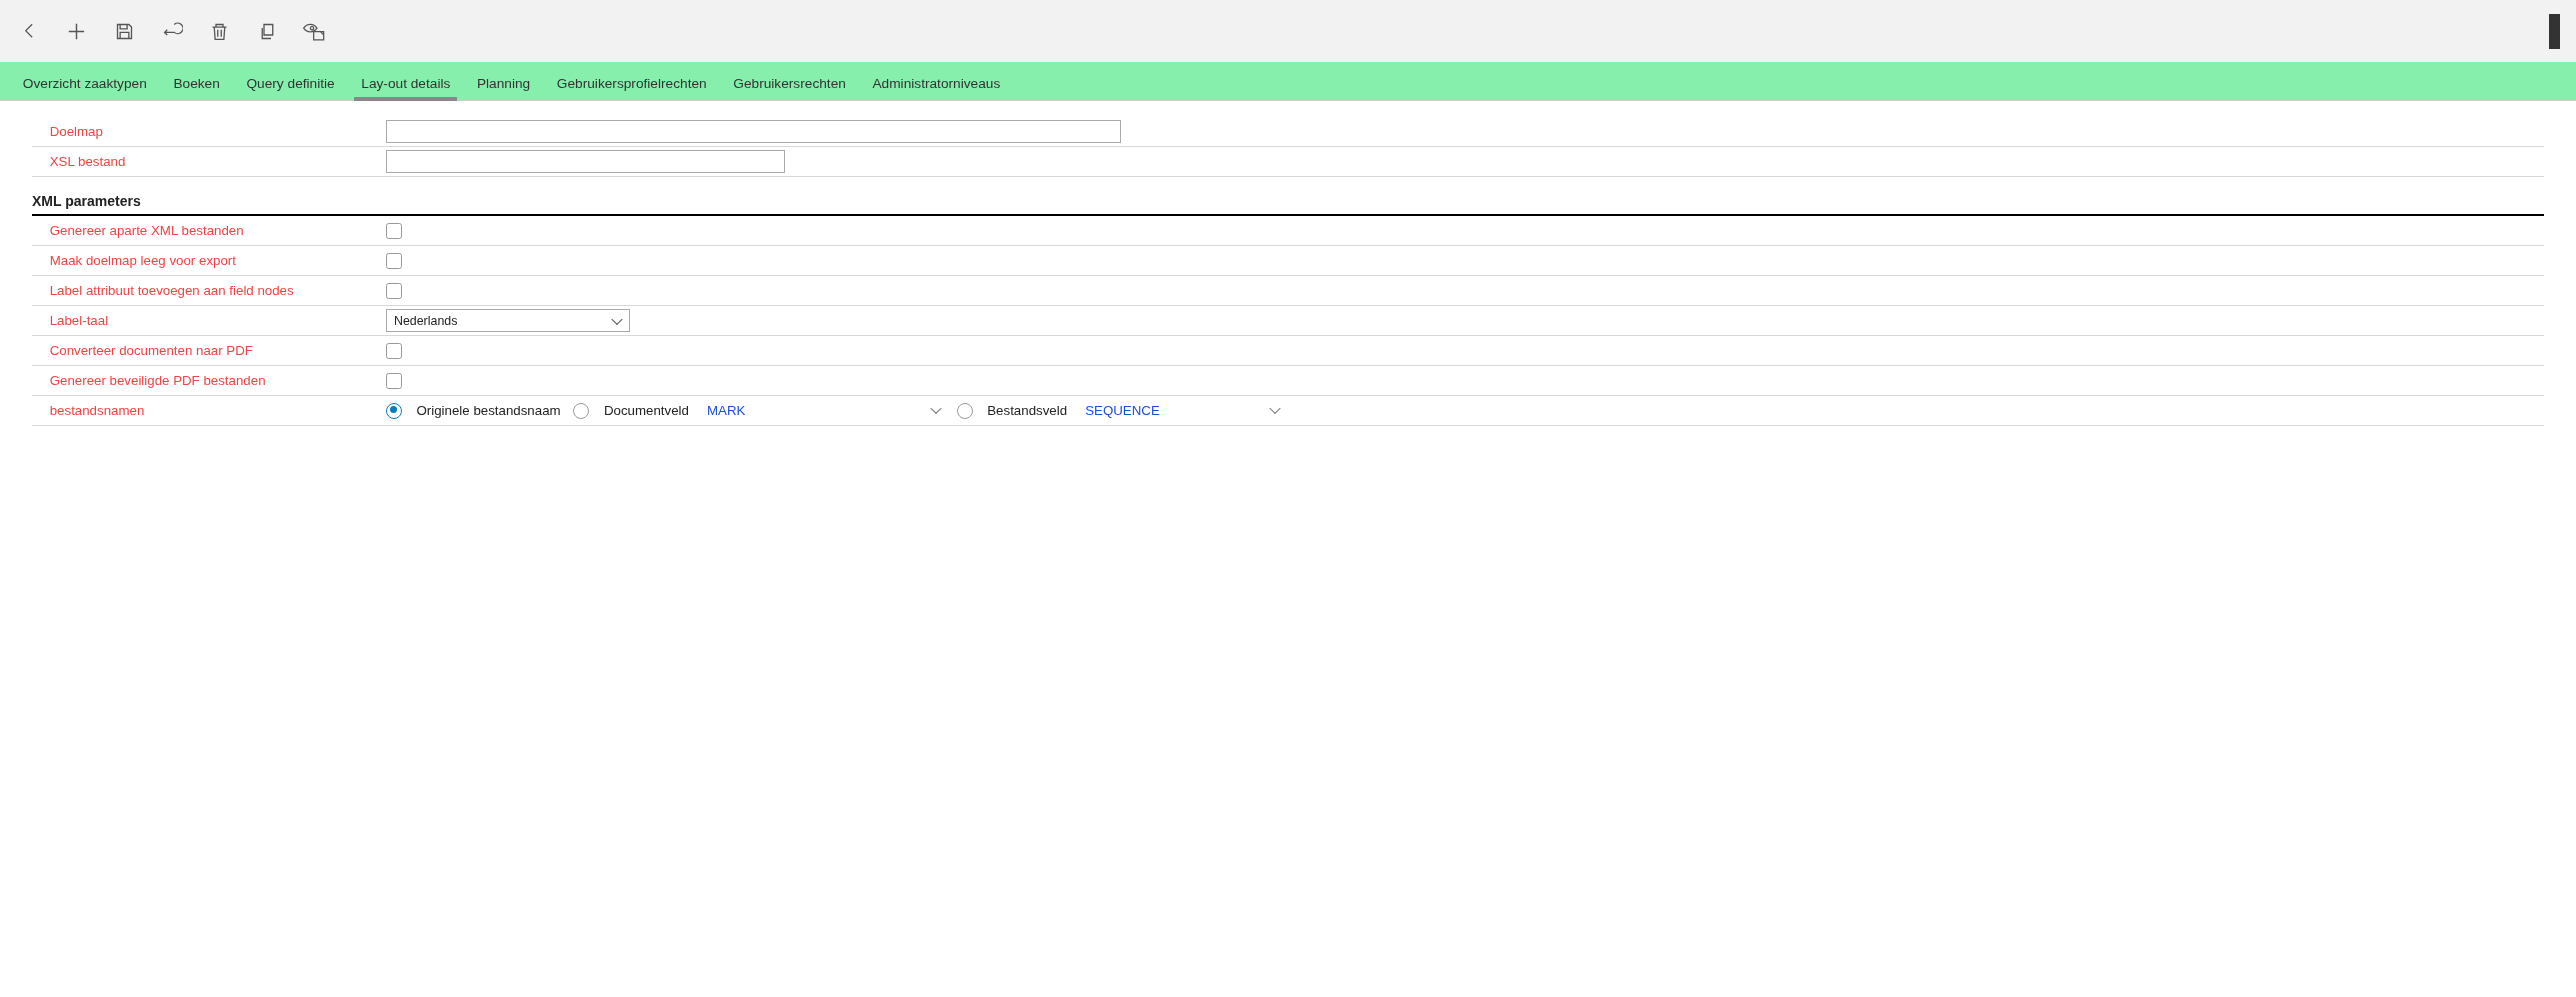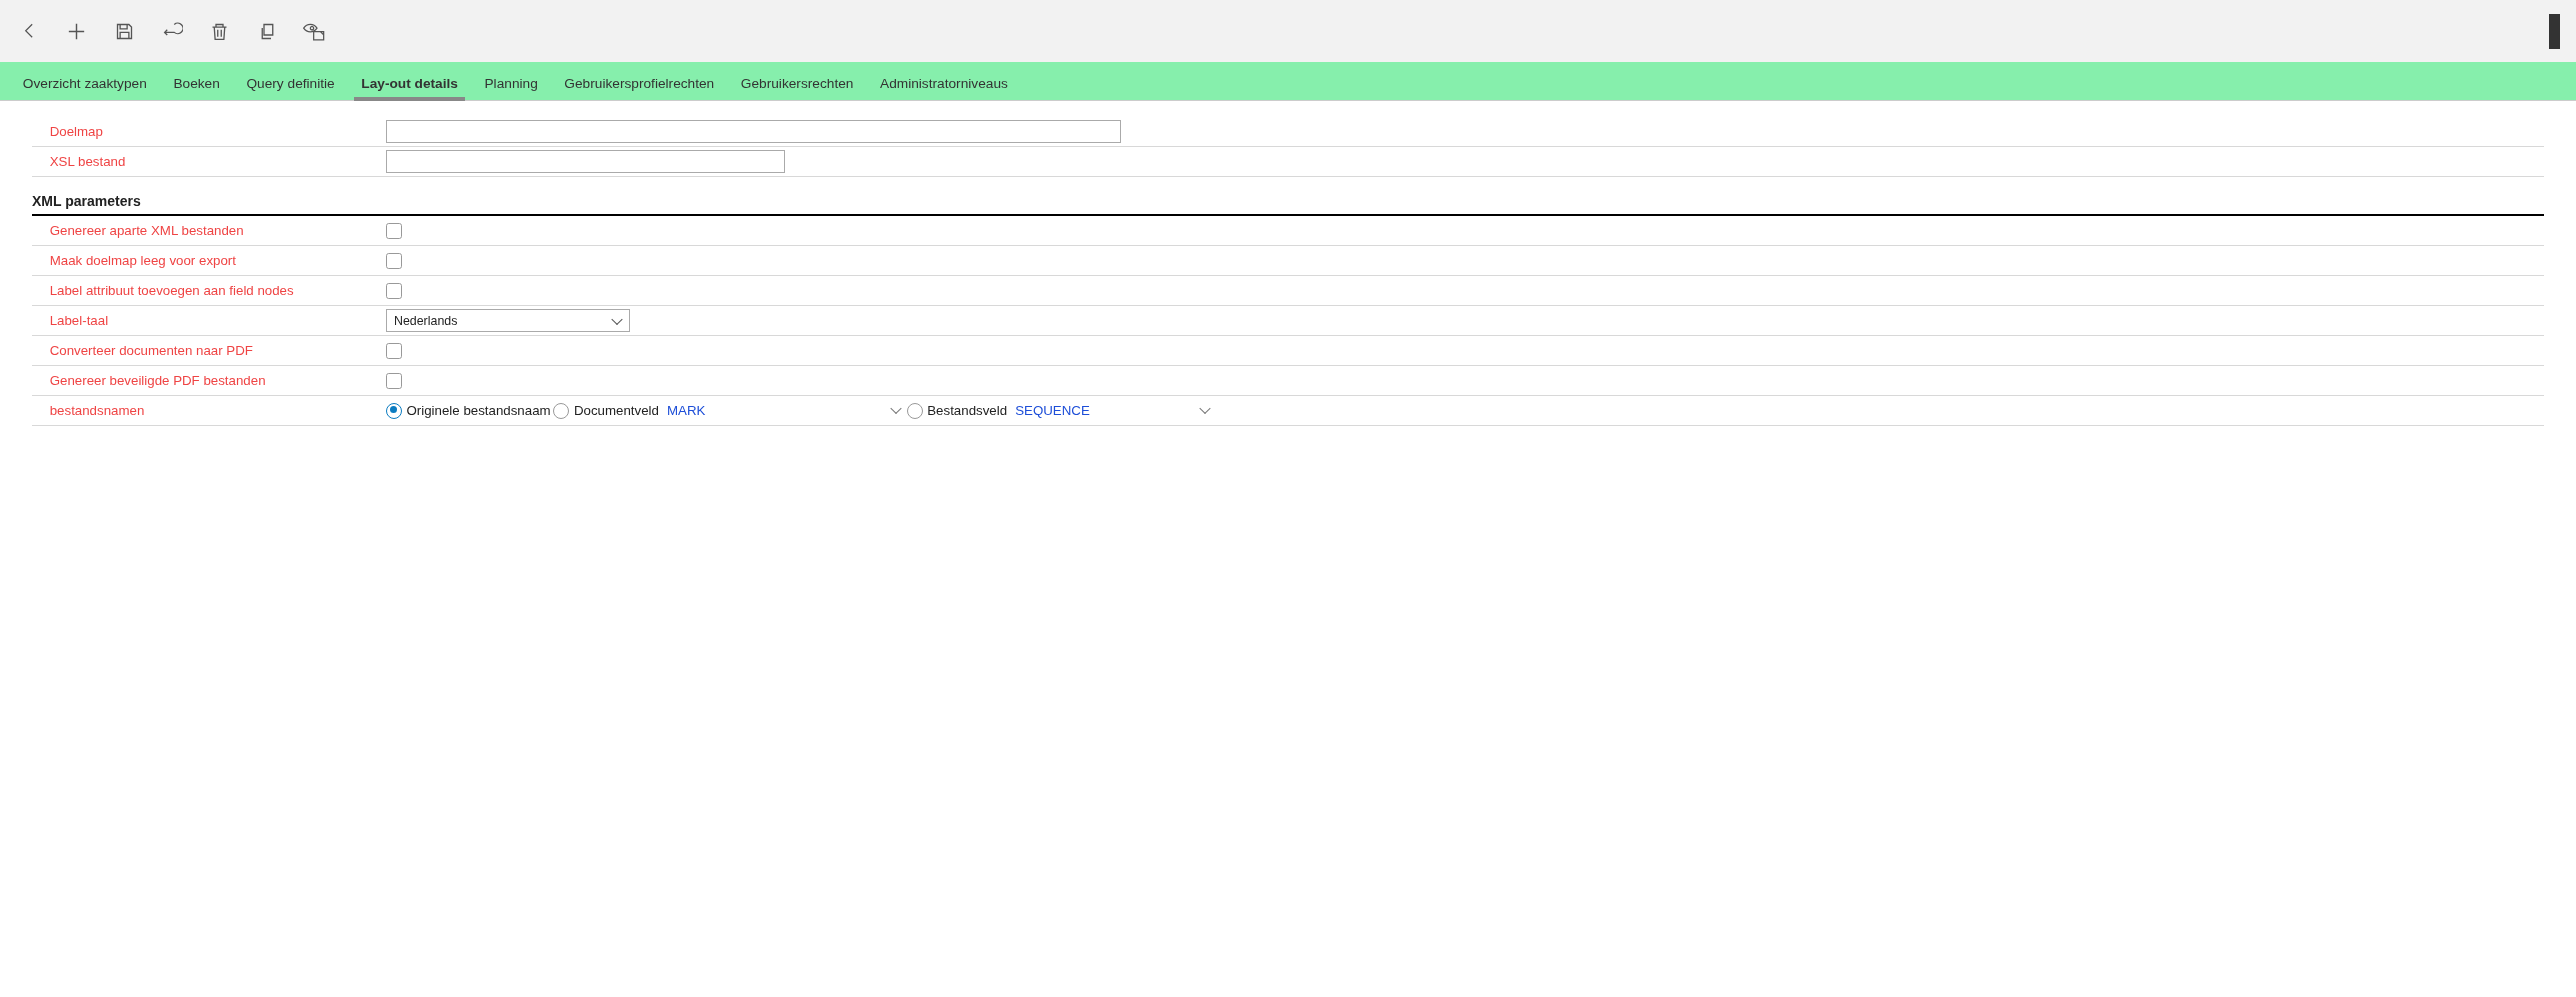--- a/index.html
+++ b/index.html
@@ -44,21 +44,21 @@
     }
     .tab {
       padding: 10.6px 1.8px 8.9px 1.8px;
       font-size: 13.7px;
       color: #333;
       cursor: pointer;
       position: relative;
       white-space: nowrap;
     }
     .tab.active {
-      font-weight: 700;
+      font-weight: 400;
     }
     .tab.active::after {
       content: "";
       position: absolute;
       left: -5.3px;
       right: -5.3px;
       bottom: -0.9px;
       height: 3.5px;
       background: #888;
     }
@@ -130,21 +130,21 @@
       width: 7px;
       height: 7px;
       border-right: 1.3px solid #555;
       border-bottom: 1.3px solid #555;
       transform: translateY(-70%) rotate(45deg);
     }
     .radio-row {
       flex: 1;
       display: flex;
       align-items: center;
-      gap: 1px;
+      gap: 11px;
     }
     .radio {
       width: 16px;
       height: 16px;
       border: 1.3px solid #999;
       border-radius: 50%;
       cursor: pointer;
       position: relative;
       flex: 0 0 16px;
     }

